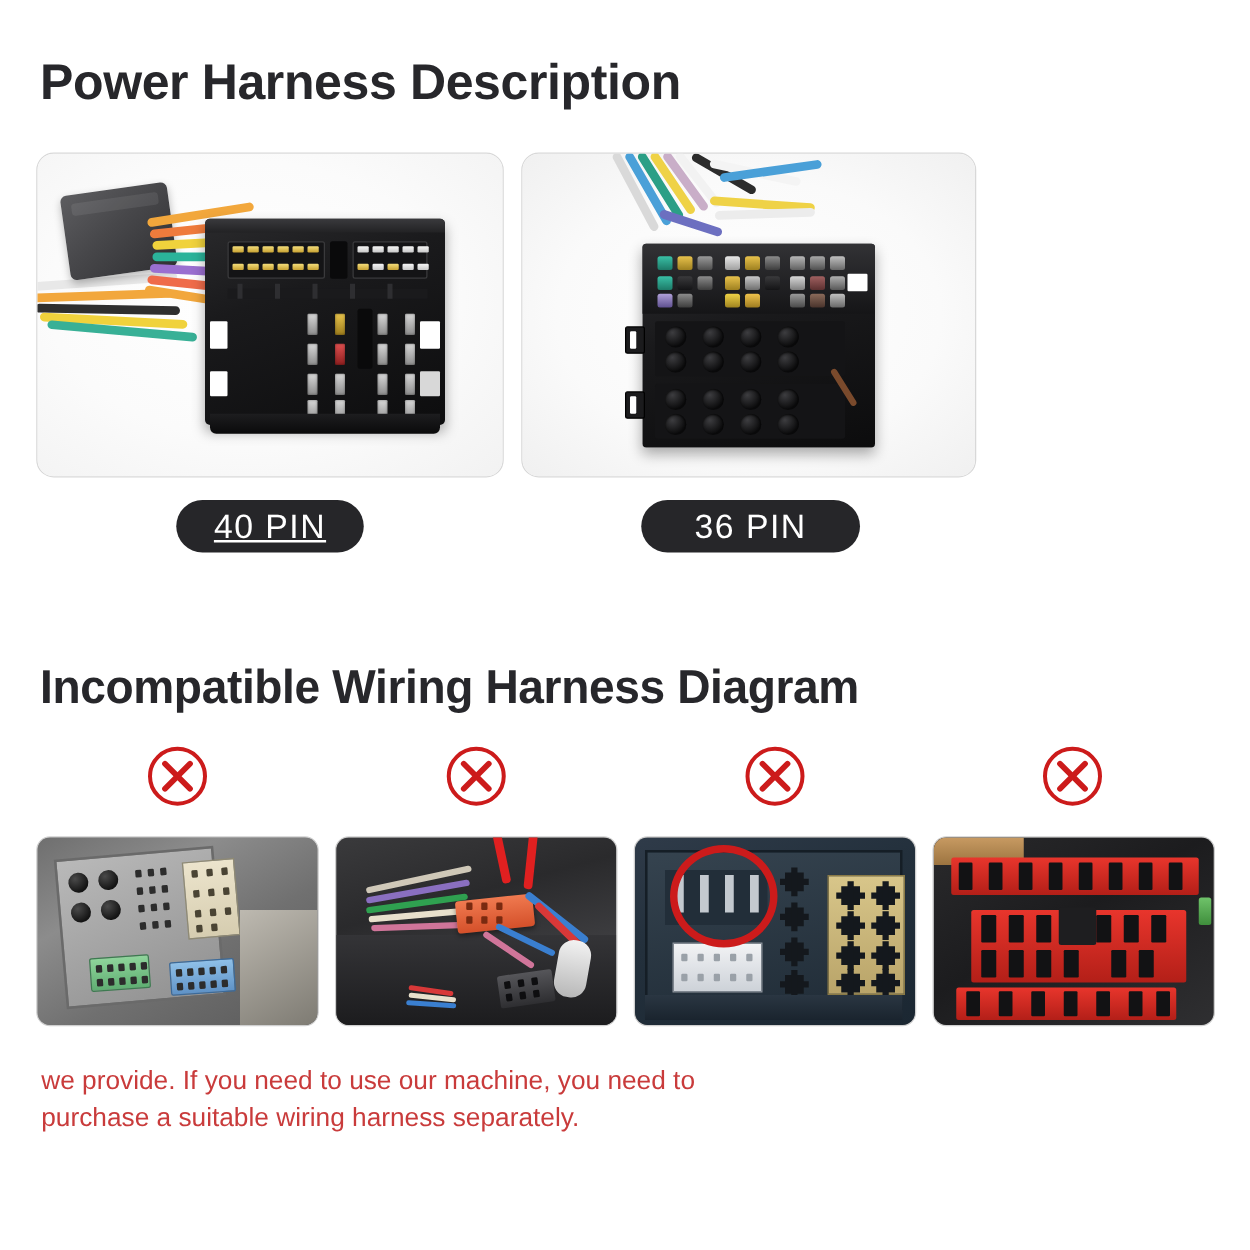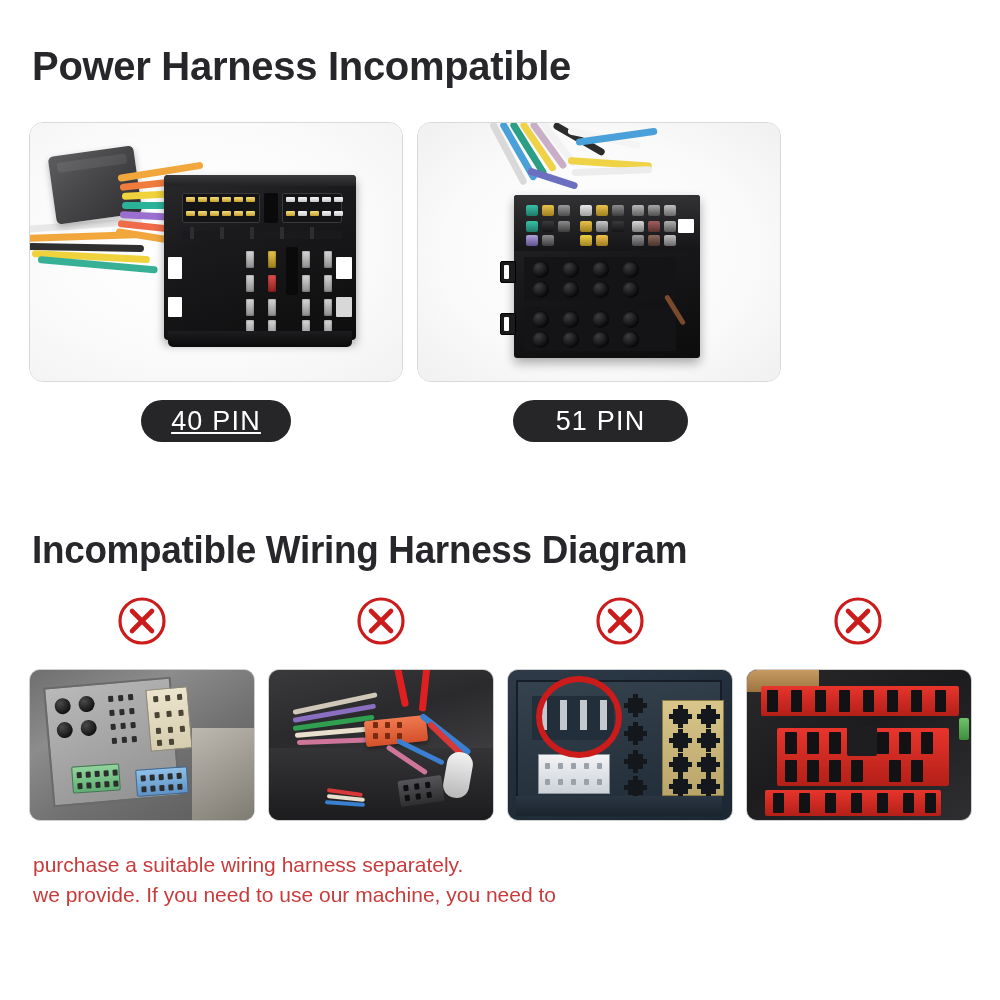--- a/index.html
+++ b/index.html
@@ -184,21 +184,21 @@
       background: linear-gradient(#e8352c,#b31f18); border-radius:2px; }
   .i4-slot { position:absolute; background:#121214; border-radius:1px; }
   .i4-green { position:absolute; right:2px; top:48px; width:10px; height:22px;
       background: linear-gradient(#6fc36a,#3f8e3c); border-radius:2px; }
 </style>
 </head>
 <body>
 
 <div class="page">
 
-  <div class="heading" id="h1">Power Harness Incompatible</div>
+  <div class="heading" id="h1">Power Harness Description</div>
 
   <div class="card" id="card-40">
     <div class="photo-inner">
       <div class="p40-bg"></div>
 
       <div class="wire" style="left:-6px; top:103px; width:118px; background:#e8e8e8; transform:rotate(-4deg);"></div>
       <div class="wire" style="left:-4px; top:112px; width:112px; background:#f2a73c; transform:rotate(-2deg);"></div>
       <div class="wire" style="left:-2px; top:120px; width:116px; background:#2f2f2f; transform:rotate(1deg);"></div>
       <div class="wire" style="left:2px;  top:127px; width:118px; background:#f0d23c; transform:rotate(3deg);"></div>
       <div class="wire" style="left:8px;  top:133px; width:120px; background:#38b096; transform:rotate(5deg);"></div>
@@ -353,21 +353,21 @@
         <div class="p36-tab" style="left:-14px; top:118px; width:16px; height:22px;"></div>
         <div class="p36-white" style="left:-10px; top:70px; width:5px; height:14px;"></div>
         <div class="p36-white" style="left:-10px; top:122px; width:5px; height:14px;"></div>
       </div>
 
       <div class="wire" style="left:248px; top:170px; width:34px; height:5px; background:#7a4a2c; transform:rotate(58deg);"></div>
     </div>
   </div>
 
   <div class="badge" id="badge-40">40 PIN</div>
-  <div class="badge" id="badge-36">51 PIN</div>
+  <div class="badge" id="badge-36">36 PIN</div>
 
   <div class="heading" id="h2">Incompatible Wiring Harness Diagram</div>
 
   <div class="x-icon" style="left:116px; top:595px;">
     <svg viewBox="0 0 52 52">
         <circle cx="26" cy="26" r="22" fill="none" stroke="#cc1b1b" stroke-width="3.2"></circle>
       <line x1="16" y1="16" x2="36" y2="36" stroke="#cc1b1b" stroke-width="4.6" stroke-linecap="round"></line>
       <line x1="36" y1="16" x2="16" y2="36" stroke="#cc1b1b" stroke-width="4.6" stroke-linecap="round"></line>
       </svg>
   </div>
@@ -577,17 +577,17 @@
         <div class="i4-slot" style="left:86px;  top:3px;  width:11px; height:20px;"></div>
         <div class="i4-slot" style="left:112px; top:3px;  width:11px; height:20px;"></div>
         <div class="i4-slot" style="left:138px; top:3px;  width:11px; height:20px;"></div>
         <div class="i4-slot" style="left:160px; top:3px;  width:11px; height:20px;"></div>
       </div>
       <div class="i4-green"></div>
     </div>
   </div>
 
   <div id="note">
+    <div>we provide. If you need to use our machine, you need to</div>
     <div>purchase a suitable wiring harness separately.</div>
-    <div>we provide. If you need to use our machine, you need to</div>
   </div>
 
 </div>
 
 </body></html>

